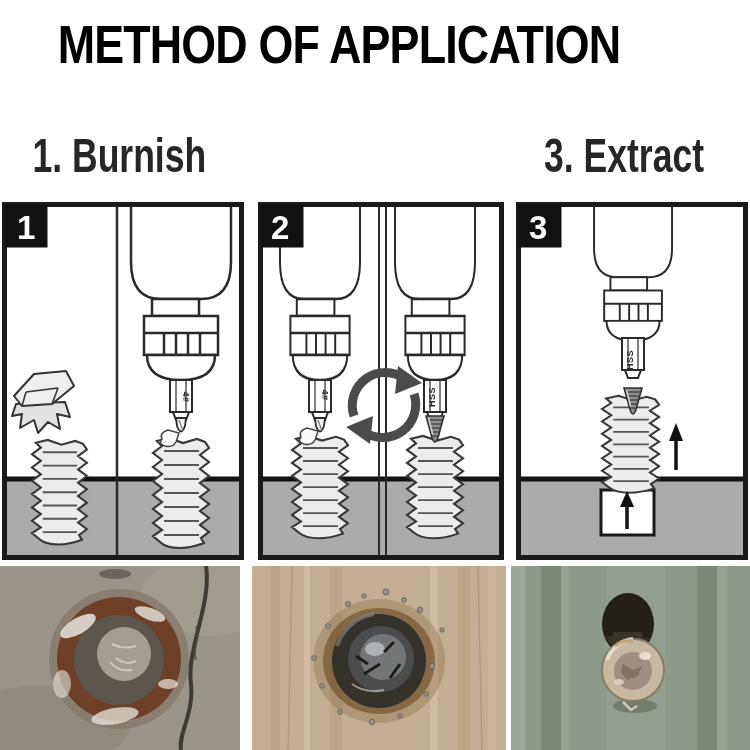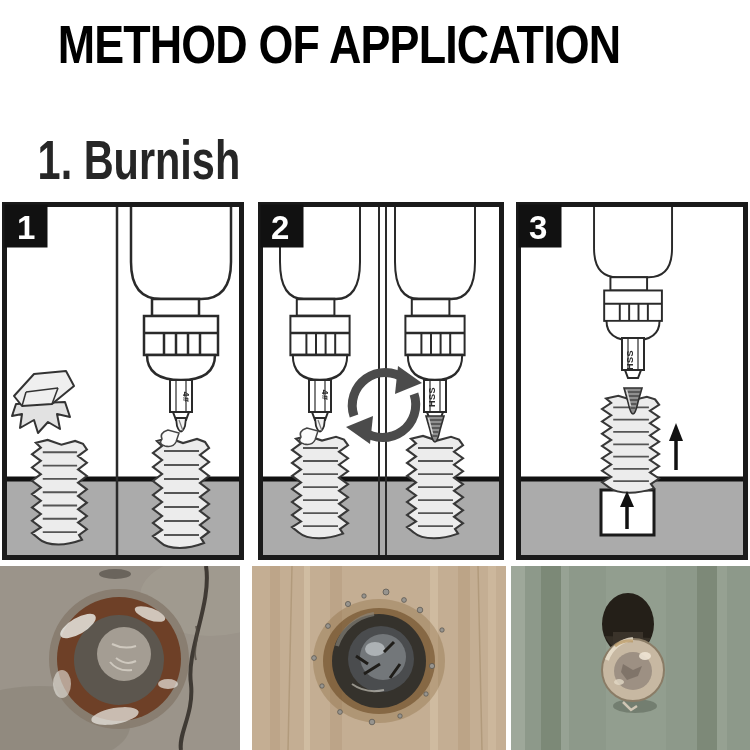--- a/index.html
+++ b/index.html
@@ -7,37 +7,38 @@
     position:relative;width:750px;height:750px;background:#ffffff;overflow:hidden;
     font-family:"Liberation Sans",sans-serif;
   }
   .title{
     position:absolute;left:0;top:16px;width:680px;text-align:left;
     font-size:54px;font-weight:bold;line-height:1.05;color:#000000;
     letter-spacing:-1px;white-space:nowrap;
   }
   .title .squeeze{display:inline-block;transform:scaleX(0.83);transform-origin:center;}
   .step-label{
-    position:absolute;top:132px;height:52px;text-align:right;
-    font-size:56px;font-weight:bold;color:#262626;line-height:1;white-space:nowrap;
+    position:absolute;top:132px;height:52px;text-align:left;
+    font-size:48px;font-weight:bold;color:#262626;line-height:1;white-space:nowrap;
   }
   .step-label .squeeze{display:inline-block;transform:scaleX(0.74);transform-origin:center;}
   svg{position:absolute;display:block;}
   svg text{font-family:"Liberation Sans",sans-serif;}
   .panel-num{font-size:33px;font-weight:bold;fill:#ffffff;}
   .bit-label{font-size:9px;font-weight:bold;fill:#2a2a2a;letter-spacing:0.5px;}
 </style>
 </head>
 <body>
 
 <div class="canvas">
 
   <div class="title"><span class="squeeze">METHOD OF APPLICATION</span></div>
 
   <div class="step-label" style="left:2px;width:242px;"><span class="squeeze">1. Burnish</span></div>
+  <div class="step-label" style="left:516px;width:232px;"><span class="squeeze">3. Extract</span></div>
 
   <svg width="0" height="0">
     <defs>
       <g id="drill-head">
         <g stroke="#2a2a2a" stroke-width="2.5" fill="#ffffff">
           <path d="M3,-6 L3,62 Q3,99 33,99 L73,99 Q103,99 103,62 L103,-6 Z"></path>
           <rect x="24" y="99" width="47" height="17"></rect>
           <rect x="16" y="116" width="74" height="39"></rect>
           <line x1="16" y1="133" x2="90" y2="133"></line>
           <line x1="36" y1="133" x2="36" y2="155"></line>

